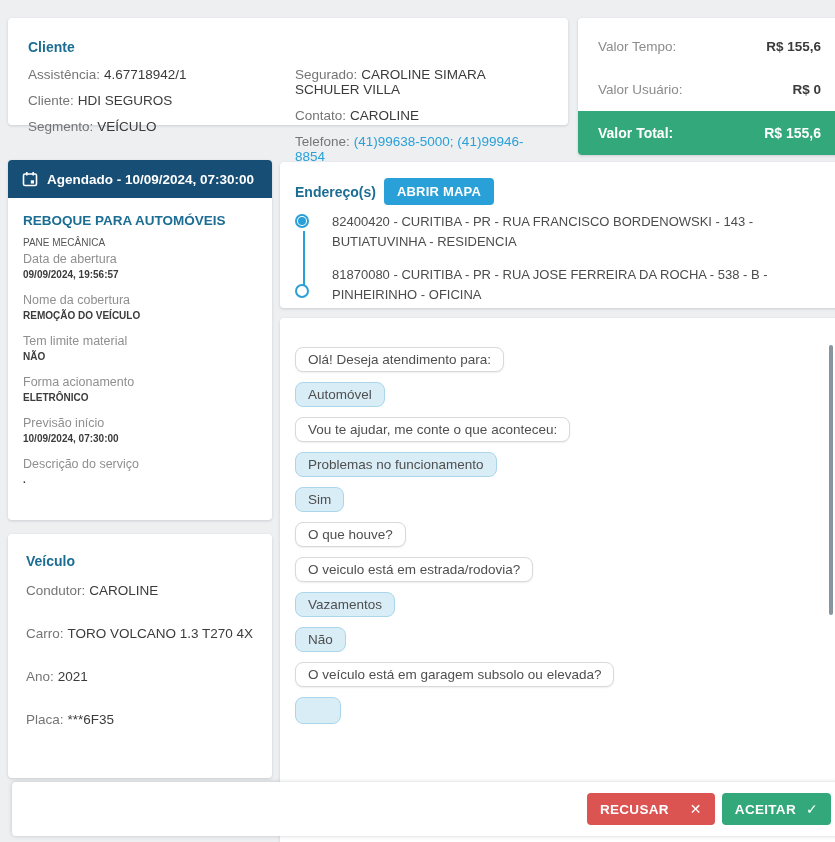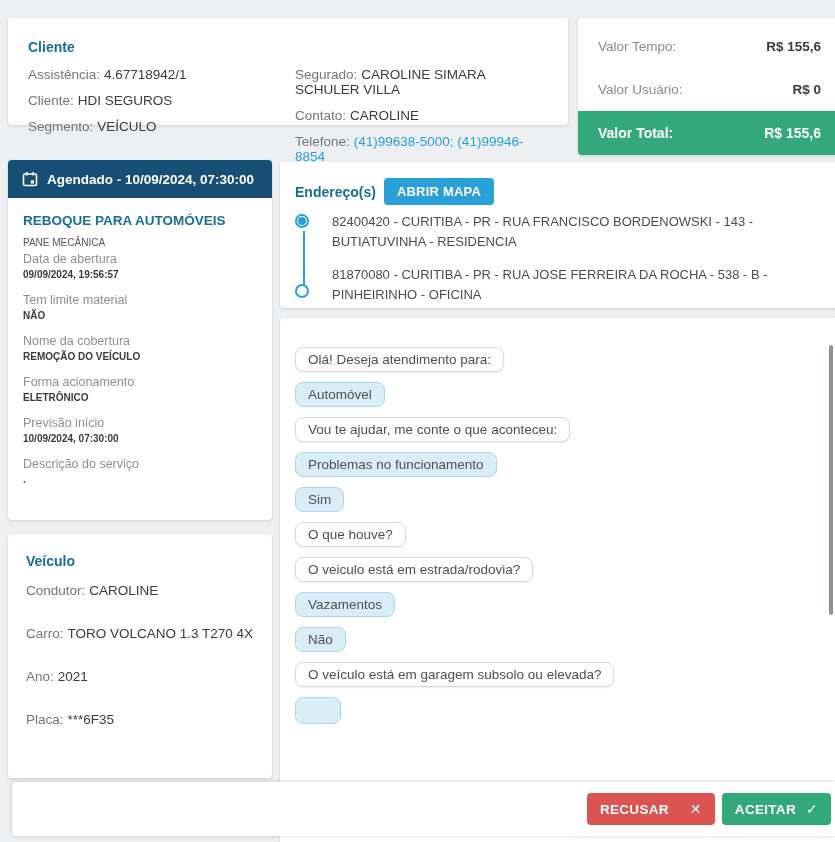--- a/index.html
+++ b/index.html
@@ -157,27 +157,27 @@
     <div class="service-name">REBOQUE PARA AUTOMÓVEIS</div>
     <div class="service-sub">PANE MECÂNICA</div>
     <div class="stacked">
 
         <div>
           <div class="s-label">Data de abertura</div>
           <div class="s-value">09/09/2024, 19:56:57</div>
         </div>
 
         <div>
+          <div class="s-label">Nome da cobertura</div>
+          <div class="s-value">REMOÇÃO DO VEÍCULO</div>
+        </div>
+
+        <div>
           <div class="s-label">Tem limite material</div>
           <div class="s-value">NÃO</div>
-        </div>
-
-        <div>
-          <div class="s-label">Nome da cobertura</div>
-          <div class="s-value">REMOÇÃO DO VEÍCULO</div>
         </div>
 
         <div>
           <div class="s-label">Forma acionamento</div>
           <div class="s-value">ELETRÔNICO</div>
         </div>
 
         <div>
           <div class="s-label">Previsão início</div>
           <div class="s-value">10/09/2024, 07:30:00</div>

